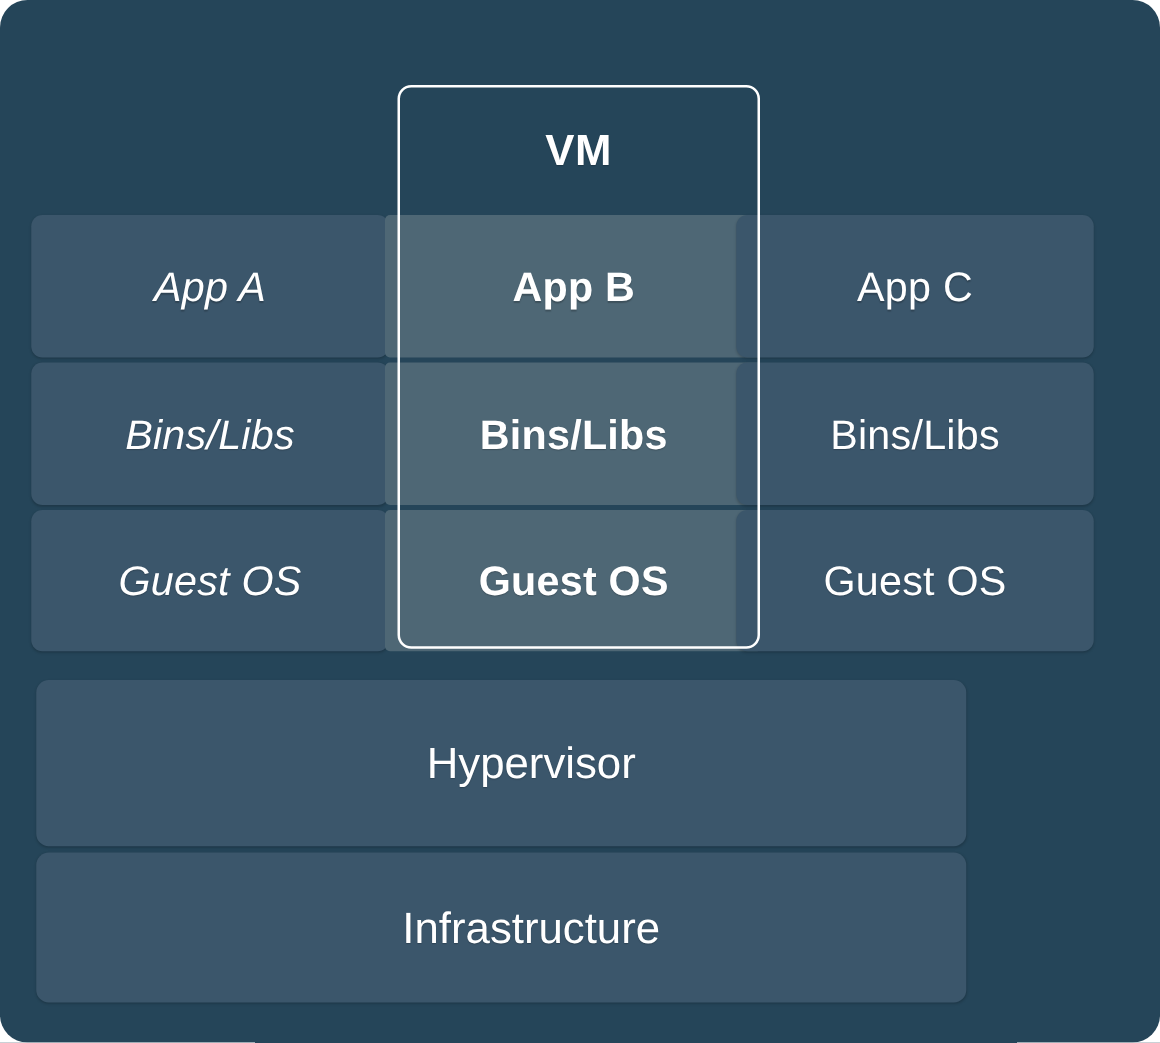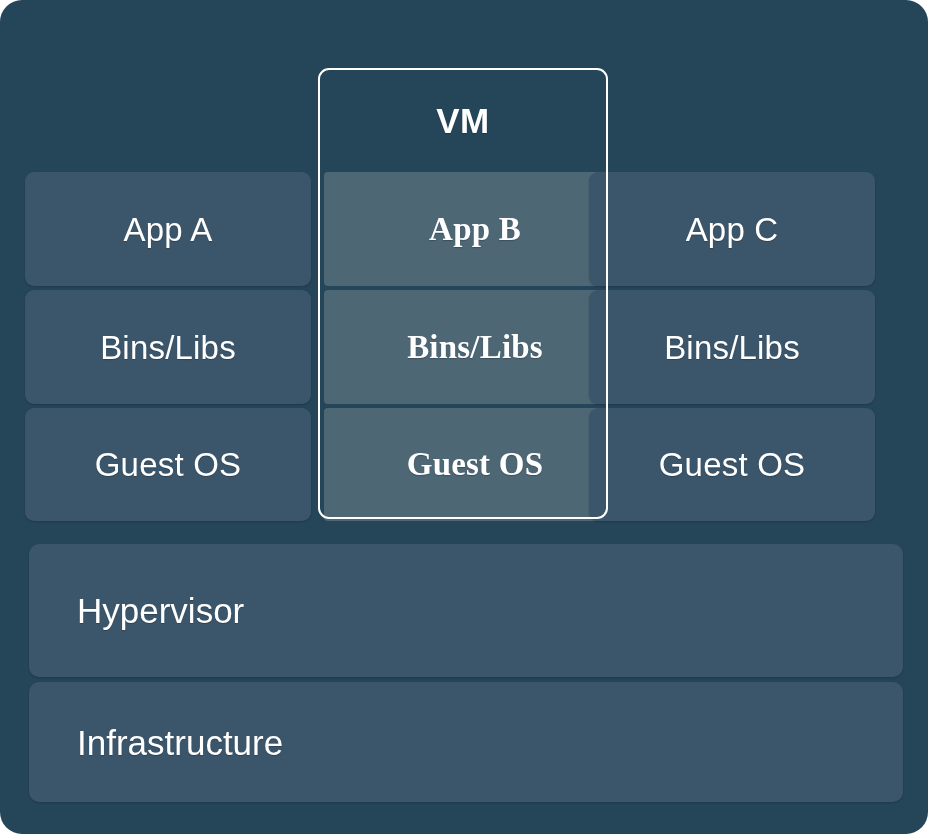--- a/index.html
+++ b/index.html
@@ -36,22 +36,22 @@
     box-shadow: 0 1px 2px rgba(0,0,0,0.18);
   }
   .tile.highlight {
     background: #4e6775;
     font-weight: bold;
     border-radius: 4px;
     box-shadow: none;
   }
 
   
-  .col-left   { left: 25px;  width: 286px; }
-  .col-mid    { left: 324px; width: 302px; font-family: Liberation Serif, serif; }
+  .col-left   { left: 25px;  width: 286px; font-style: italic; }
+  .col-mid    { left: 308px; width: 302px; }
   .col-right  { left: 589px; width: 286px; }
 
   
   .row-app    { top: 172px; height: 114px; }
   .row-bins   { top: 290px; height: 114px; }
   .row-guest  { top: 408px; height: 113px; }
 
   .tile-text {
     font-size: 33px;
     line-height: 1;
@@ -85,24 +85,25 @@
     font-size: 35px;
     font-weight: bold;
     letter-spacing: 0.5px;
     text-shadow: 0 1px 1px rgba(0,0,0,0.22);
   }
 
   
   .bar {
     position: absolute;
     left: 29px;
-    width: 874px;
+    width: 744px;
     box-sizing: border-box;
     display: flex;
     align-items: center;
+    justify-content: center;
     background: #3b566b;
     border-radius: 10px;
     color: #ffffff;
     box-shadow: 0 1px 2px rgba(0,0,0,0.18);
     padding-left: 48px;
   }
   #bar-hypervisor { top: 544px; height: 133px; }
   #bar-infrastructure { top: 682px; height: 120px; }
   .bar-text {
     font-size: 35px;

